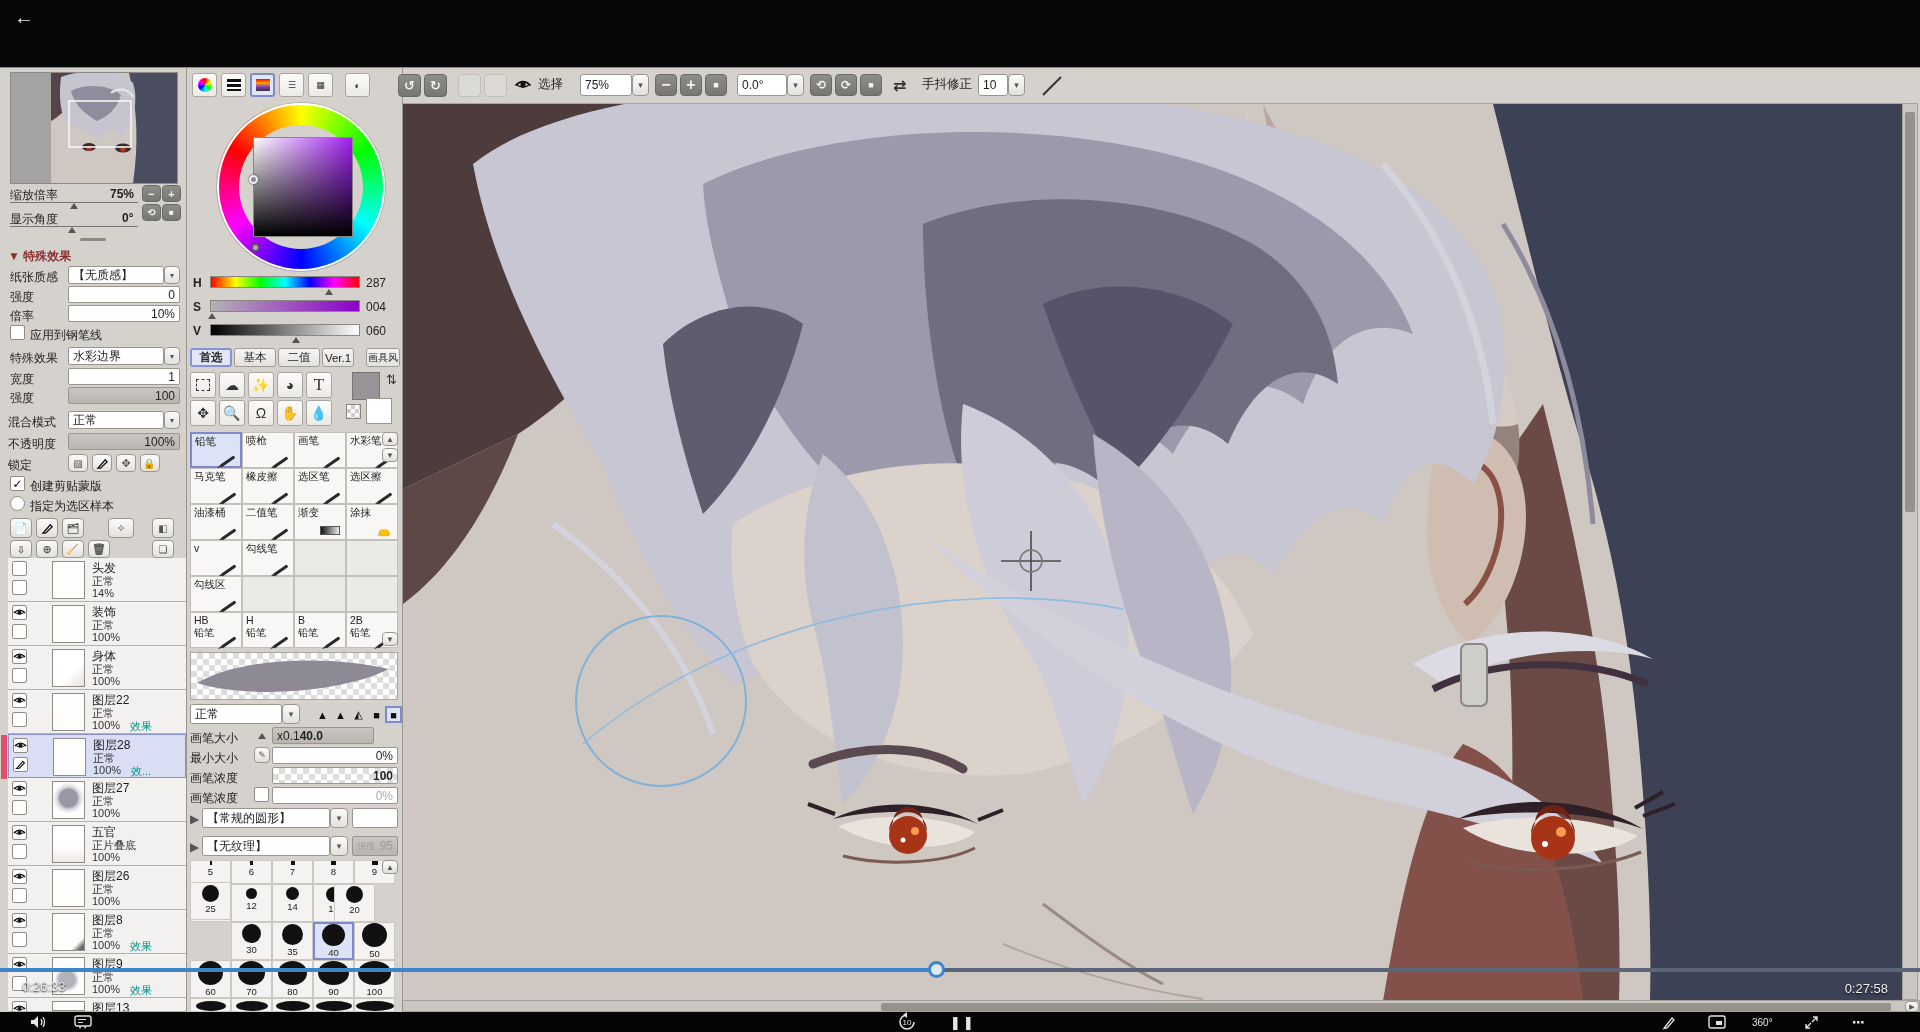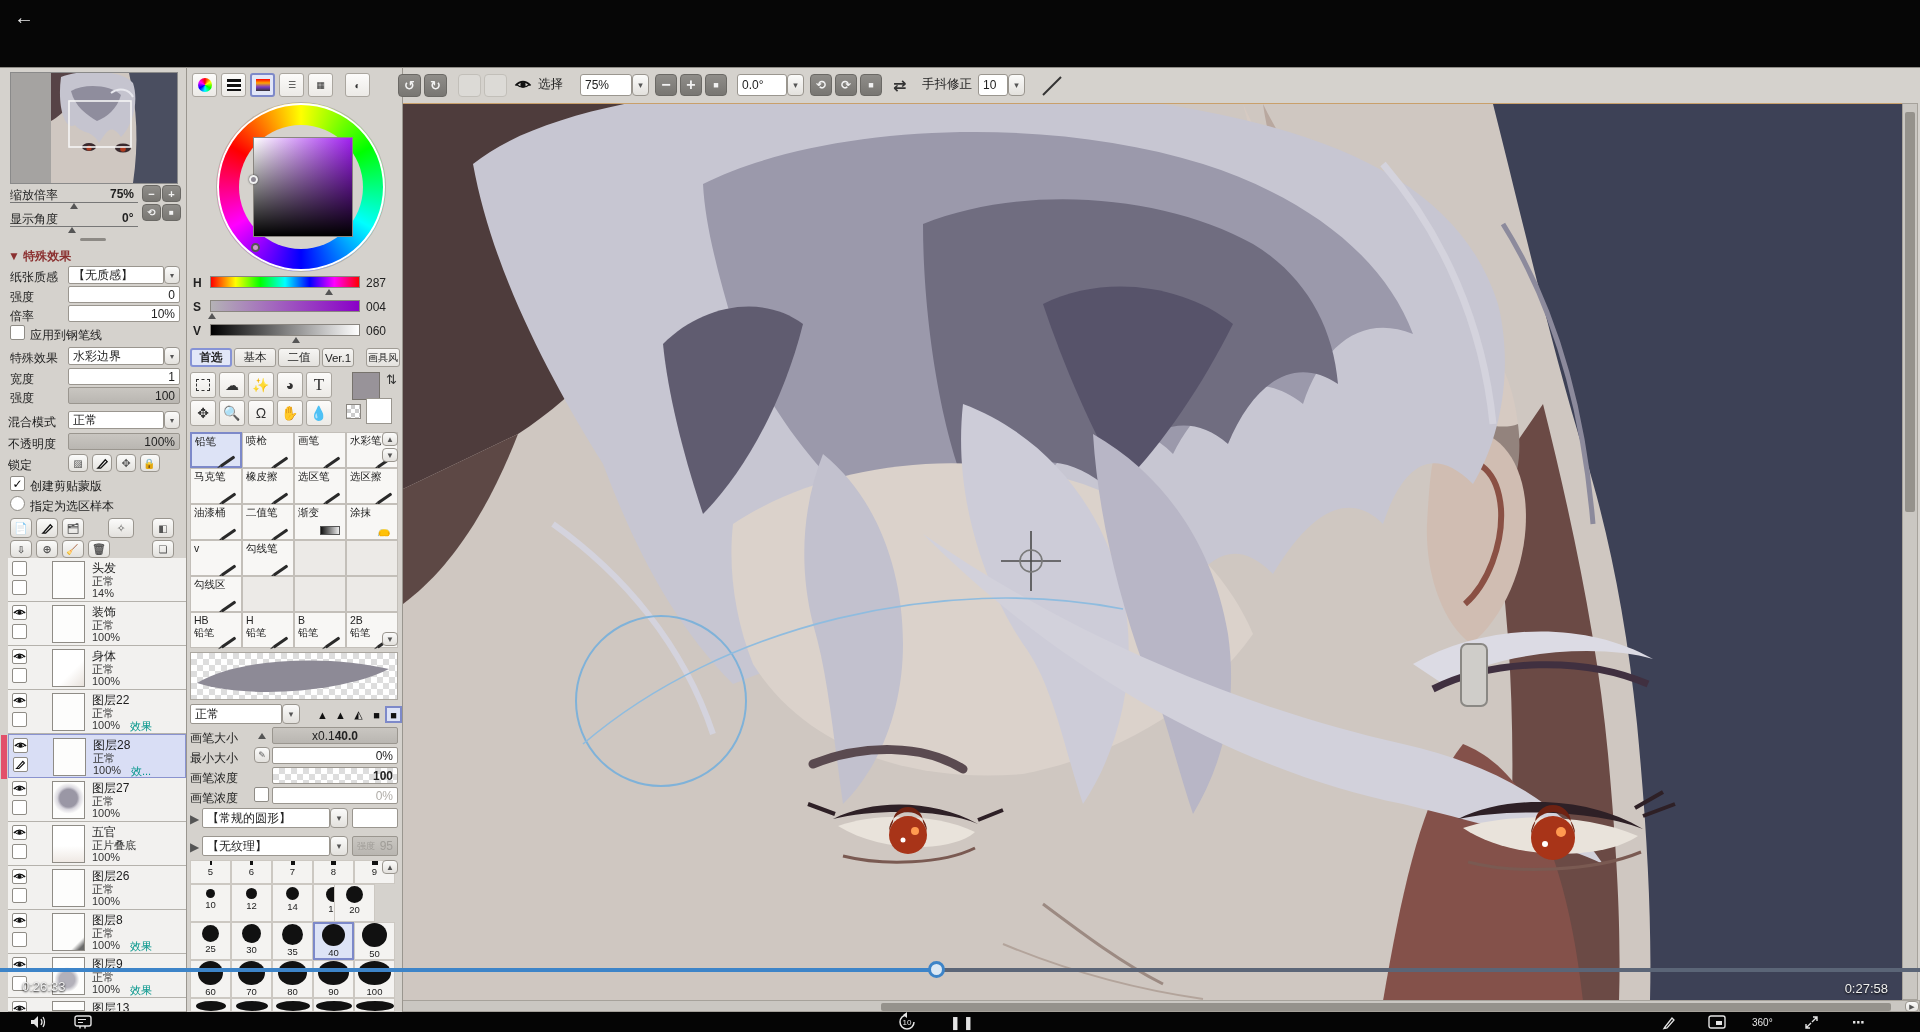--- a/index.html
+++ b/index.html
@@ -478,21 +478,21 @@
   <div class="inp" style="left:190px;top:704px;width:92px;height:20px;justify-content:flex-start">正常</div>
   <div class="btn" style="position:absolute;left:282px;top:704px;width:18px;height:20px;font-size:9px">▾</div>
   <div class="shapebtn" style="left:314px">▲</div>
   <div class="shapebtn" style="left:332px">▲</div>
   <div class="shapebtn" style="left:350px">◭</div>
   <div class="shapebtn" style="left:368px">■</div>
   <div class="shapebtn" style="left:385px;border:2px solid #7d89c9;background:#dde3f6">■</div>
 
   <div class="lbl" style="left:190px;top:730px">画笔大小</div>
   <div style="position:absolute;left:258px;top:733px" class="triangle"></div>
-  <div class="inp slider-fill" style="left:272px;top:727px;width:126px;height:17px;justify-content:center">
+  <div class="inp slider-fill" style="left:272px;top:727px;width:102px;height:17px;justify-content:flex-start">
     <span>x0.1</span>
     <span style="font-weight:bold">40.0</span>
   </div>
   <div class="lbl" style="left:190px;top:750px">最小大小</div>
   <div class="btn" style="position:absolute;left:254px;top:747px;width:16px;height:16px;font-size:9px">✎</div>
   <div class="inp" style="left:272px;top:747px;width:126px;height:17px">0%</div>
   <div class="lbl" style="left:190px;top:770px">画笔浓度</div>
   <div class="inp checker" style="left:272px;top:767px;width:126px;height:17px;font-weight:bold">100</div>
   <div class="lbl" style="left:190px;top:790px">画笔浓度</div>
   <div class="lchk" style="left:254px;top:787px"></div>
@@ -545,21 +545,21 @@
     </div>
   <div class="sizecell" style="left:313px;top:884px">
       <div class="dot" style="width:15px;height:15px;margin-top:2px"></div>
       <span class="sizenum">16</span>
     </div>
   <div class="sizecell" style="left:334px;top:884px">
       <div class="dot" style="width:17px;height:17px;margin-top:1px"></div>
       <span class="sizenum">20</span>
     </div>
 
-  <div class="sizecell" style="left:190px;top:922px">
+  <div class="sizecell" style="left:190px;top:882px">
       <div class="dot" style="width:17px;height:17px;margin-top:2px"></div>
       <span class="sizenum">25</span>
     </div>
   <div class="sizecell" style="left:231px;top:922px">
       <div class="dot" style="width:19px;height:19px;margin-top:1px"></div>
       <span class="sizenum">30</span>
     </div>
   <div class="sizecell" style="left:272px;top:922px">
       <div class="dot" style="width:21px;height:21px;margin-top:1px"></div>
       <span class="sizenum">35</span>

